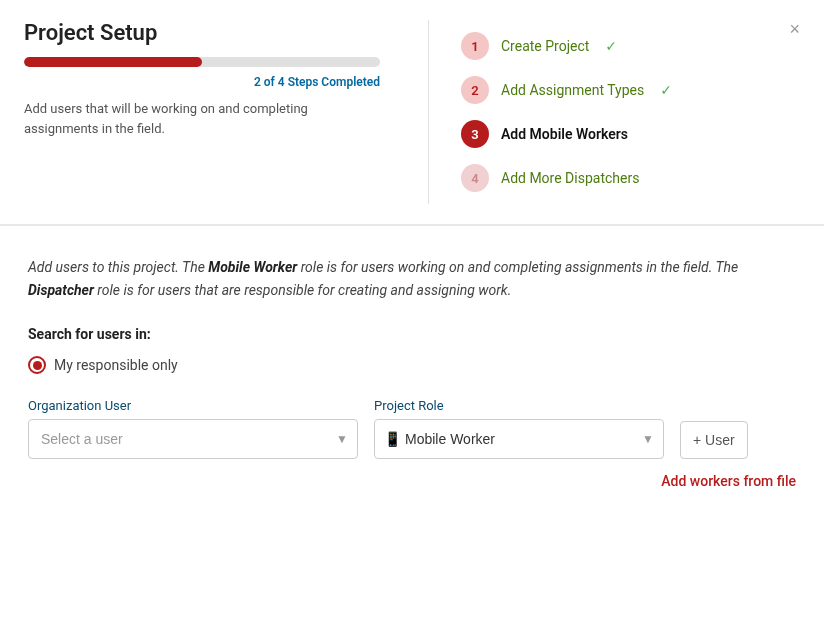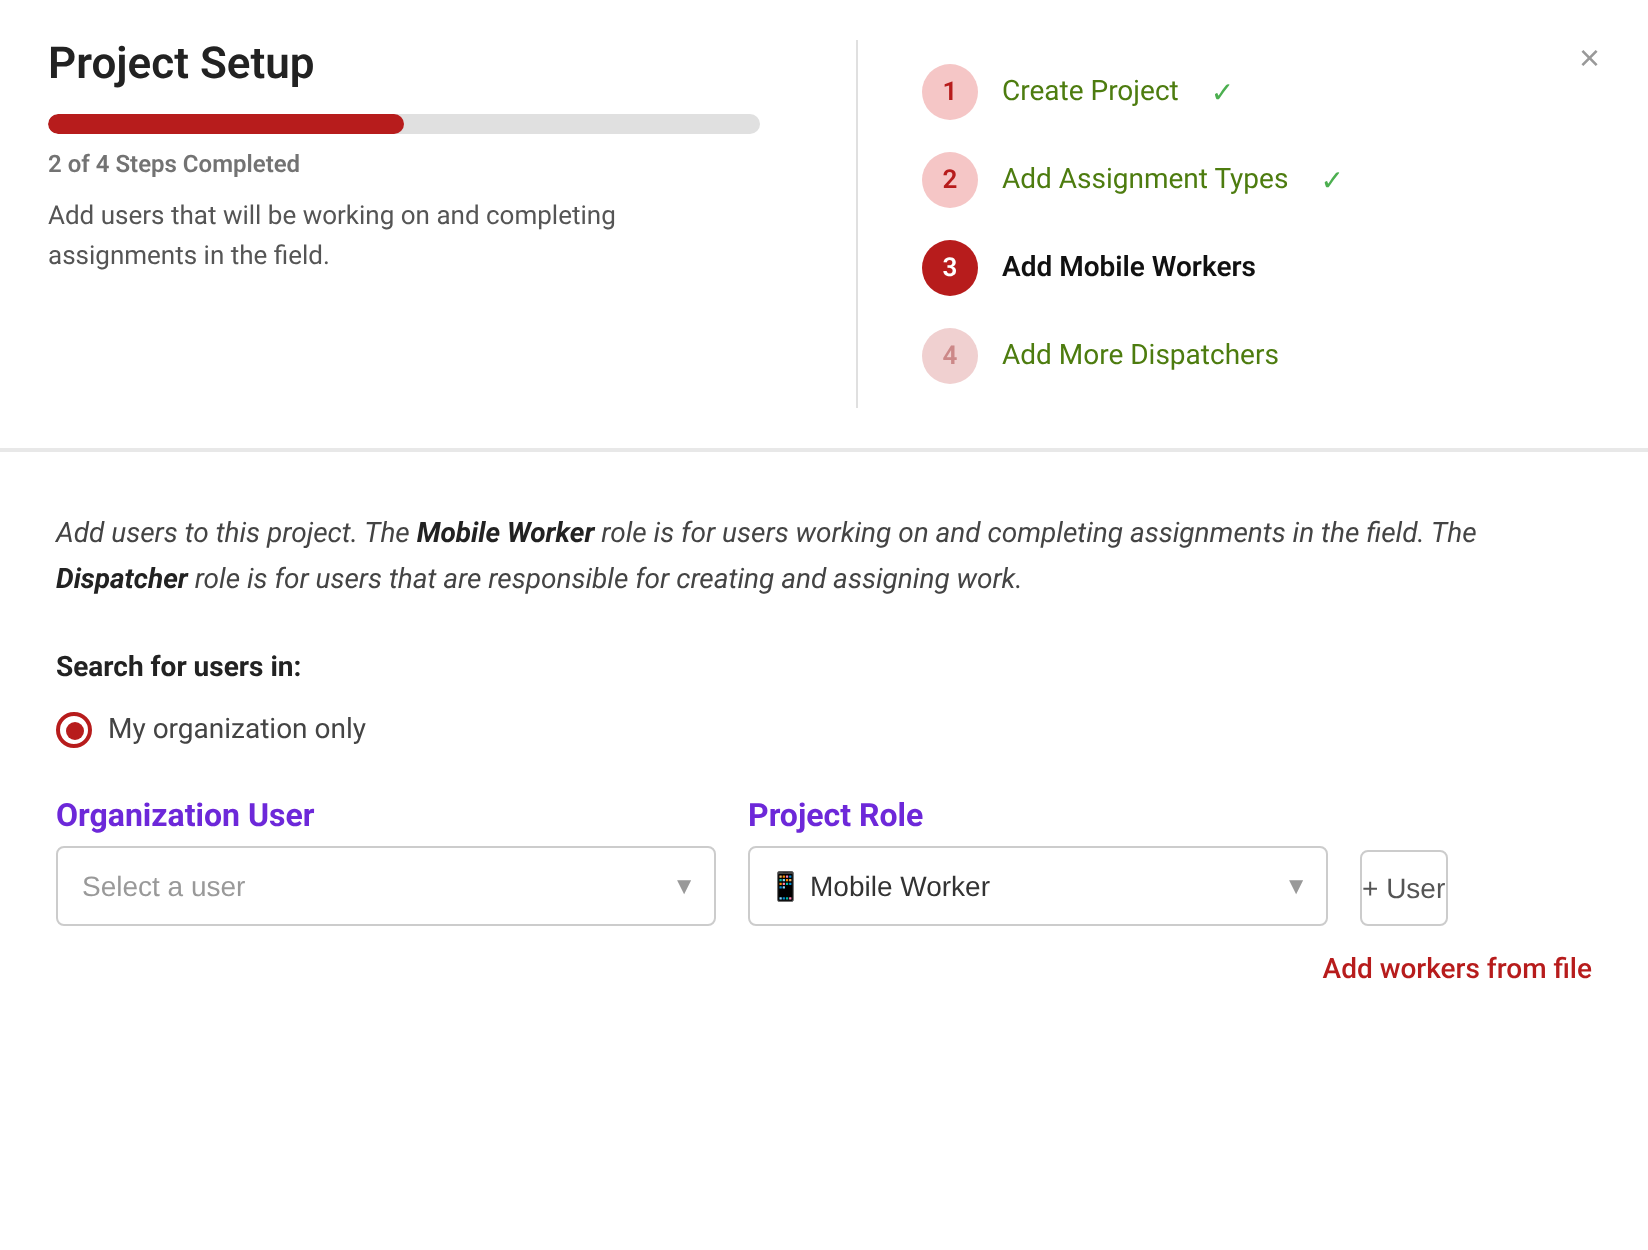--- a/index.html
+++ b/index.html
@@ -43,22 +43,23 @@
 
     .progress-bar-fill {
       height: 100%;
       background: #b71c1c;
       border-radius: 5px;
     }
 
     .progress-text {
       font-size: 12px;
       font-weight: 600;
-      color: #737373;
+      color: #0369a1;
       margin-bottom: 10px;
+      text-align: right;
     }
 
     .progress-desc {
       font-size: 13px;
       color: #555;
       line-height: 1.5;
     }
 
     .divider-v {
       width: 1px;
@@ -224,23 +225,23 @@
 
     .form-group.org-user {
       flex: 0 0 330px;
     }
 
     .form-group.project-role {
       flex: 0 0 290px;
     }
 
     .form-label {
-      font-size: 16px;
-      font-weight: 700;
-      color: #6d28d9;
+      font-size: 13px;
+      font-weight: 400;
+      color: #0c4a6e;
     }
 
     .select-wrapper {
       position: relative;
       display: flex;
       align-items: center;
     }
 
     .select-input {
       width: 100%;
@@ -275,21 +276,21 @@
       pointer-events: none;
     }
 
     .role-select {
       padding-left: 30px;
       color: #333;
     }
 
     .add-user-btn {
       height: 38px;
-      padding: 0 0;
+      padding: 0 12px;
       background: #fff;
       border: 1px solid #ccc;
       border-radius: 4px;
       font-size: 14px;
       color: #555;
       cursor: pointer;
       white-space: nowrap;
       display: flex;
       align-items: center;
       gap: 4px;
@@ -357,21 +358,21 @@
 <div class="main-content">
   <p class="intro-text">
     Add users to this project. The <strong>Mobile Worker</strong> role is for users working on and completing assignments in the field. The <strong>Dispatcher</strong> role is for users that are responsible for creating and assigning work.
   </p>
 
   <div class="search-label">Search for users in:</div>
 
   <div class="radio-group">
     <label class="radio-option">
       <div class="radio-circle selected"></div>
-      <span class="radio-text">My organization only</span>
+      <span class="radio-text">My responsible only</span>
     </label>
   </div>
 
   <div class="form-row">
     <div class="form-group org-user">
       <label class="form-label">Organization User</label>
       <div class="select-wrapper">
         <select class="select-input">
           <option value="">Select a user</option>
         </select>

